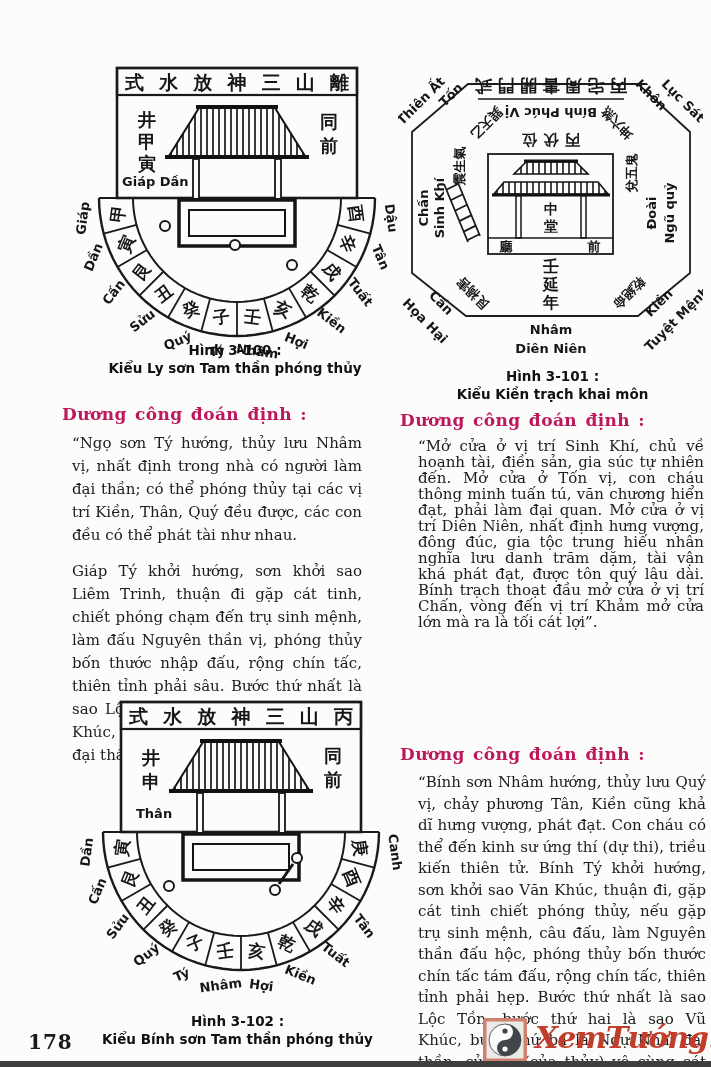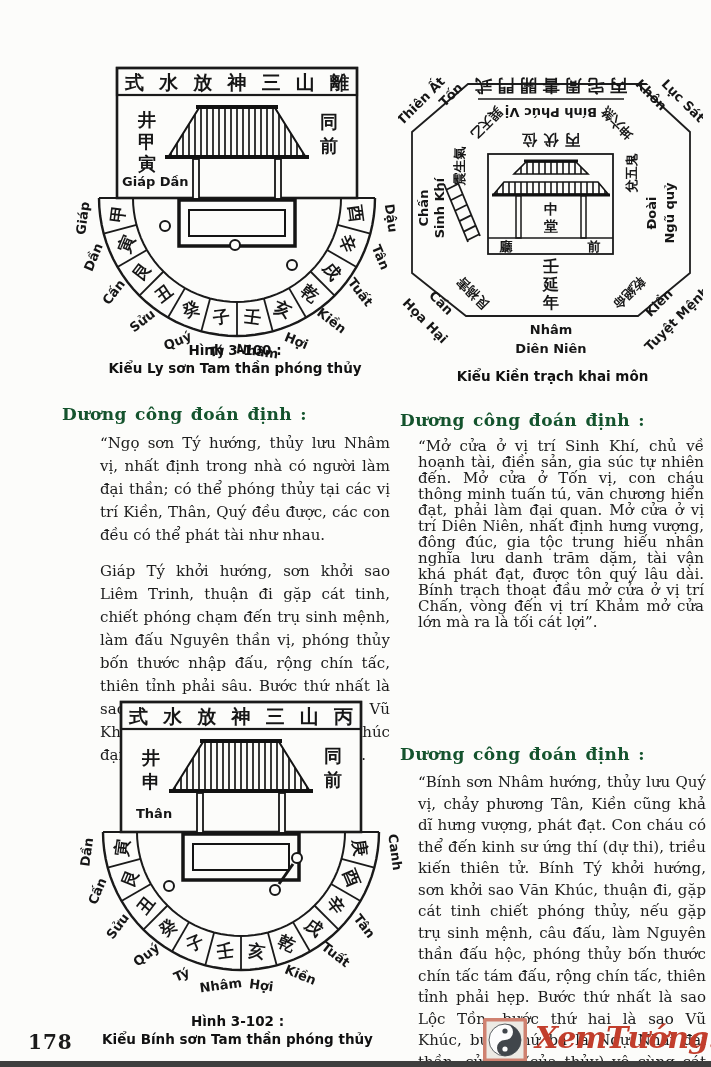--- a/index.html
+++ b/index.html
@@ -1,20 +1,20 @@
 <!DOCTYPE html>
 <html><head>
 <meta charset="utf-8">
 <style>
   html,body{margin:0;padding:0;}
   body{background:#e8e8e8;}
   .page{position:relative;width:711px;height:1067px;background:#fcfcfa;overflow:hidden;
         font-family:"DejaVu Serif",serif;color:#1a1a1a;padding-left:17px;}
   .abs{position:absolute;}
-  .heading{font-weight:bold;font-size:17px;letter-spacing:.4px;word-spacing:2px;color:#14532d;}
+  .heading{font-weight:bold;font-size:17px;letter-spacing:.4px;word-spacing:2px;color:#be185d;}
   .para{font-size:15px;text-align:justify;color:#1c1c1c;}
   .para p{margin:0 0 13px 0;}
   .pl p{line-height:23px;}
   .prt p{line-height:16px;}
   .prb p{line-height:21.5px;}
   .caption{text-align:center;font-family:"DejaVu Sans",sans-serif;font-weight:bold;
            font-size:13.5px;line-height:18px;color:#111;}
   svg text{fill:#161616;}
   .cjk{font-family:"DejaVu Sans",sans-serif;font-weight:bold;}
   .vlabel{font-family:"DejaVu Sans",sans-serif;font-weight:bold;font-size:13px;}
@@ -175,25 +175,26 @@
 
       <text x="153" y="214" text-anchor="middle" class="cjk" font-size="16">壬</text>
       <text x="153" y="232" text-anchor="middle" class="cjk" font-size="16">延</text>
       <text x="153" y="250" text-anchor="middle" class="cjk" font-size="16">年</text>
       <text x="153" y="276" text-anchor="middle" class="vlabel" font-size="15">Nhâm</text>
       <text x="153" y="295" text-anchor="middle" class="vlabel" font-size="15">Diên Niên</text>
     </svg>
   </div>
 
   <div class="abs caption" style="left:405px;top:367px;width:295px;">
+    <div>Hình 3-101 :</div>
     <div>Kiểu Kiền trạch khai môn</div>
   </div>
 
   <div class="abs heading" style="left:62px;top:404px;">Dương công đoán định :</div>
-  <div class="abs para pl" style="left:100px;top:432px;width:290px;">
+  <div class="abs para pl" style="left:72px;top:432px;width:290px;">
     <p>“Ngọ sơn Tý hướng, thủy lưu Nhâm vị, nhất định trong nhà có người làm đại thần; có thể phóng thủy tại các vị trí Kiền, Thân, Quý đều được, các con đều có thể phát tài như nhau.</p>
     <p>Giáp Tý khởi hướng, sơn khởi sao Liêm Trinh, thuận đi gặp cát tinh, chiết phóng chạm đến trụ sinh mệnh, làm đấu Nguyên thần vị, phóng thủy bốn thước nhập đấu, rộng chín tấc, thiên tỉnh phải sâu. Bước thứ nhất là sao Lộc Tồn, bước thứ hai là sao Vũ Khúc, bước thứ ba là sao Văn Khúc đại thần, cửa ra (của thủy) cát lợi”.</p>
   </div>
 
   <div class="abs heading" style="left:400px;top:410px;">Dương công đoán định :</div>
   <div class="abs para prt" style="left:418px;top:438px;width:286px;">
     <p>“Mở cửa ở vị trí Sinh Khí, chủ về hoạnh tài, điền sản, gia súc tự nhiên đến. Mở cửa ở Tốn vị, con cháu thông minh tuấn tú, văn chương hiển đạt, phải làm đại quan. Mở cửa ở vị trí Diên Niên, nhất định hưng vượng, đông đúc, gia tộc trung hiếu nhân nghĩa lưu danh trăm dặm, tài vận khá phát đạt, được tôn quý lâu dài. Bính trạch thoạt đầu mở cửa ở vị trí Chấn, vòng đến vị trí Khảm mở cửa lớn mà ra là tối cát lợi”.</p>
   </div>
 
   <div class="abs" style="left:76px;top:672px;width:330px;height:296px;margin-top:26px;">

